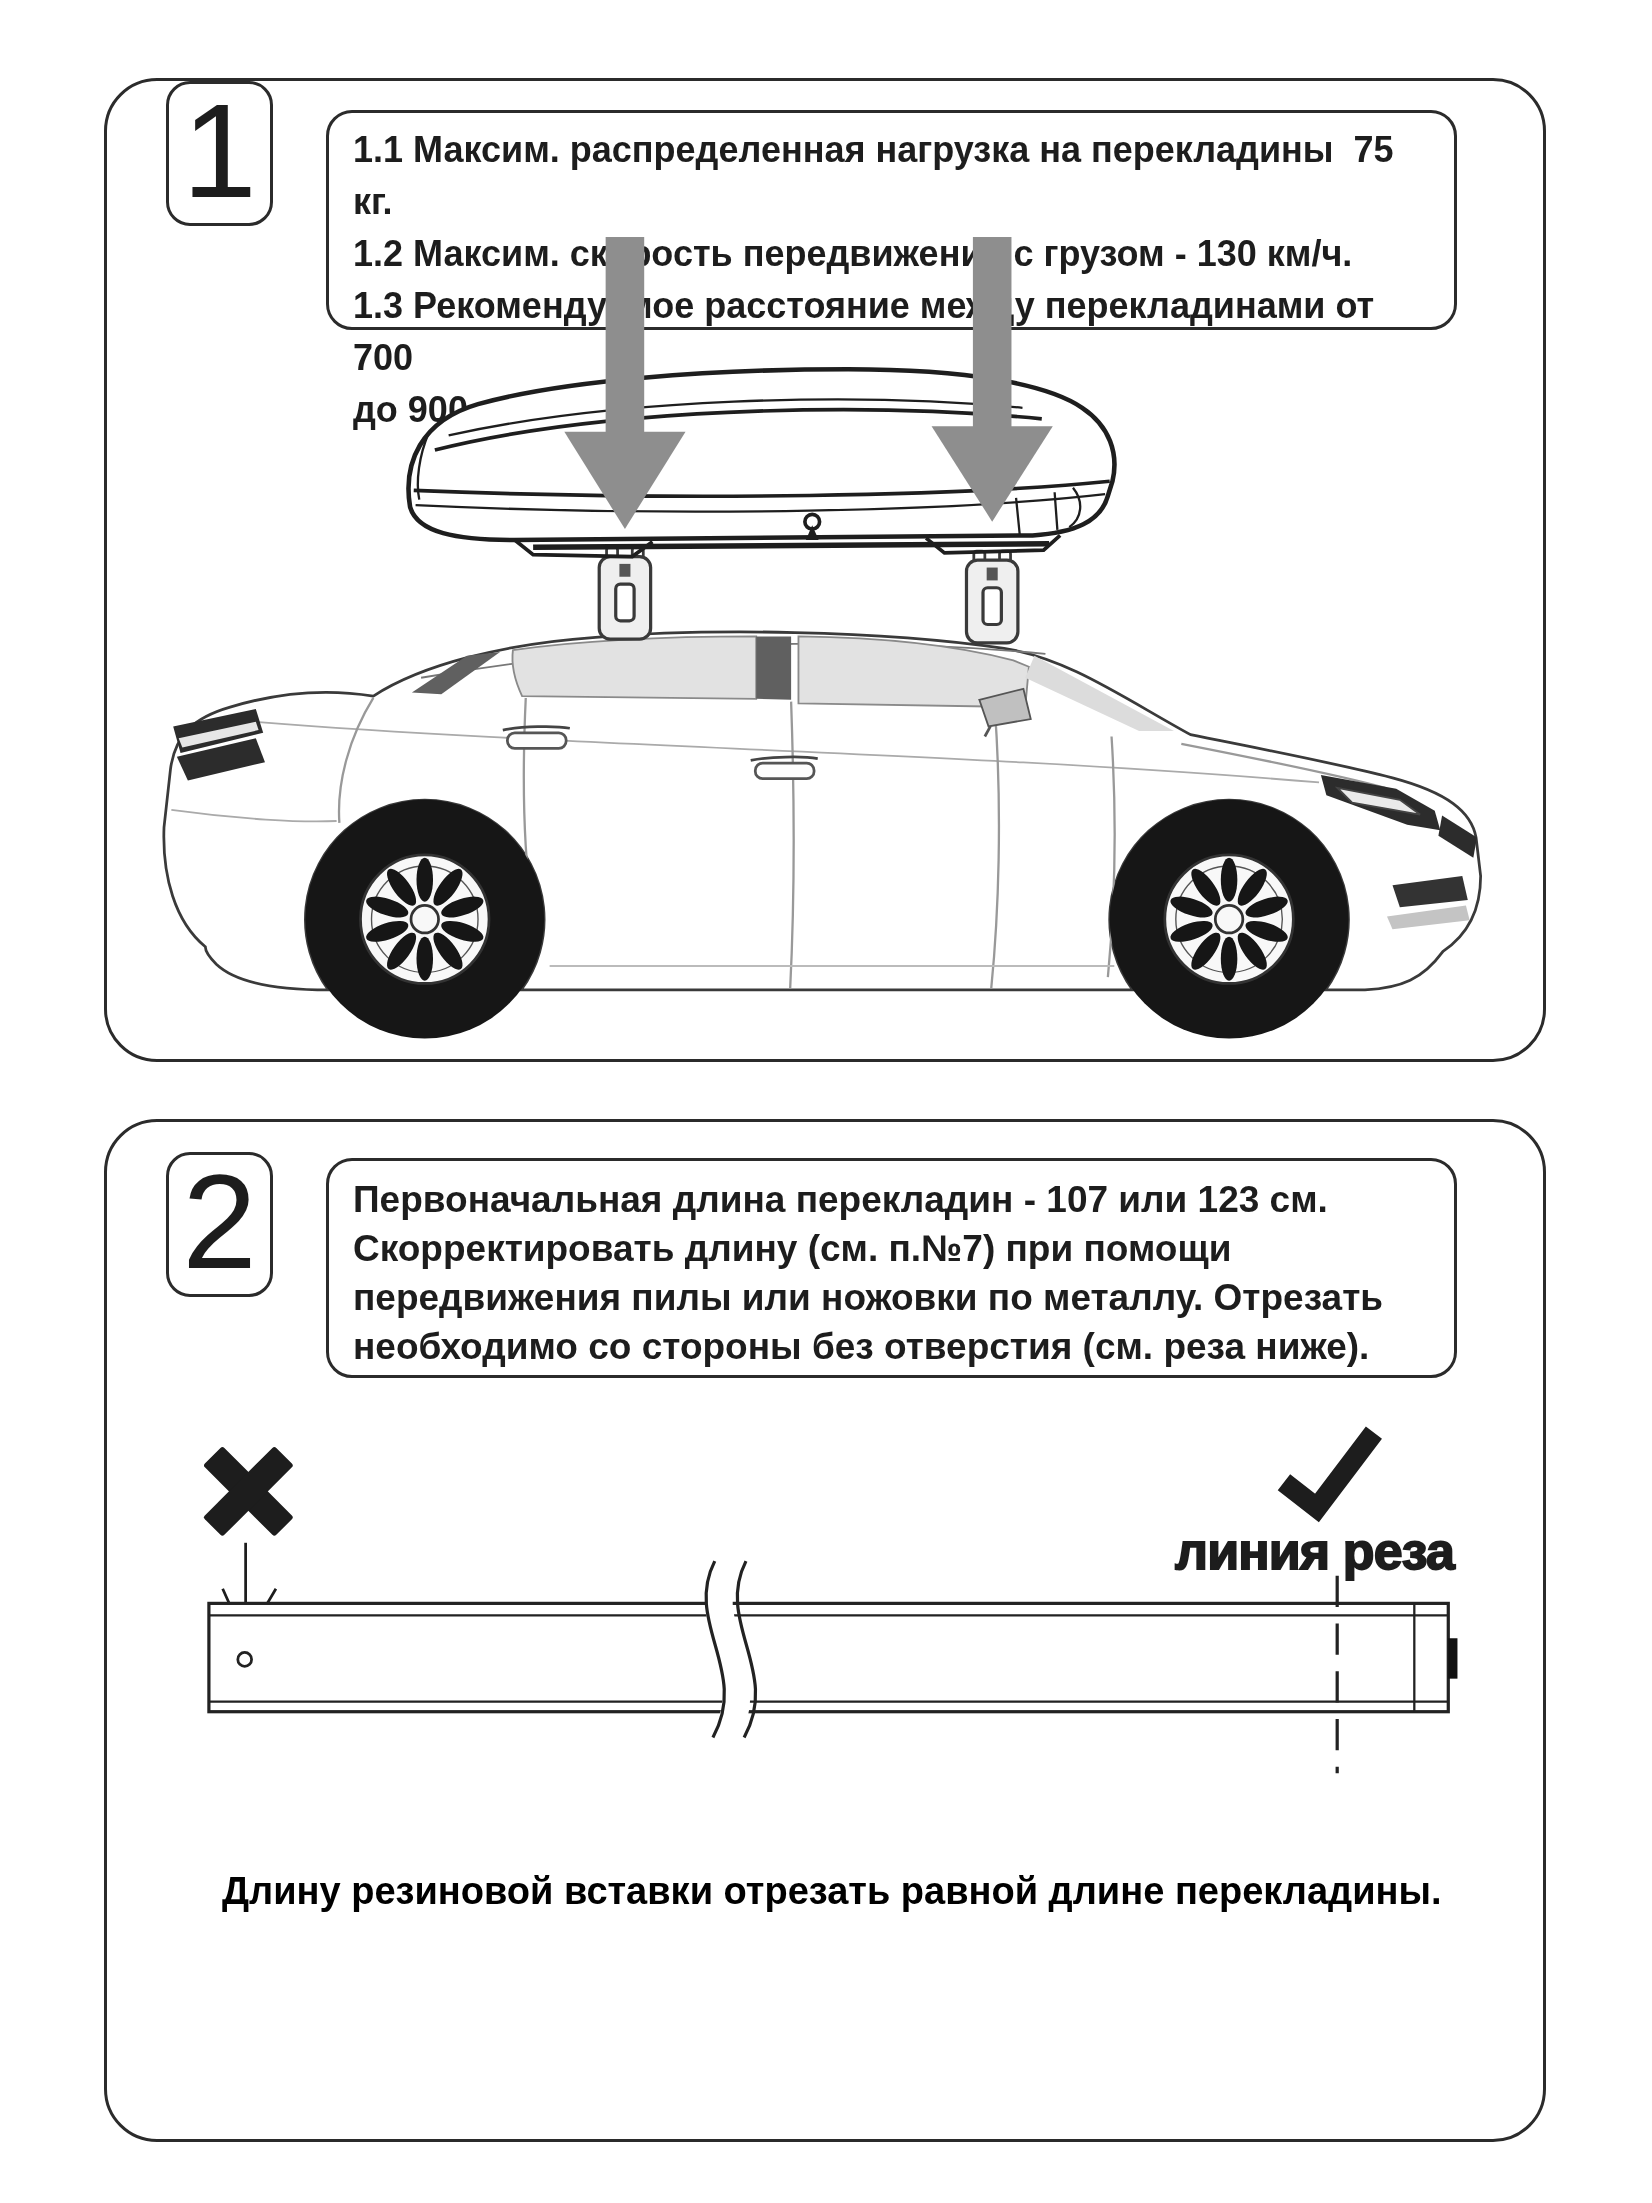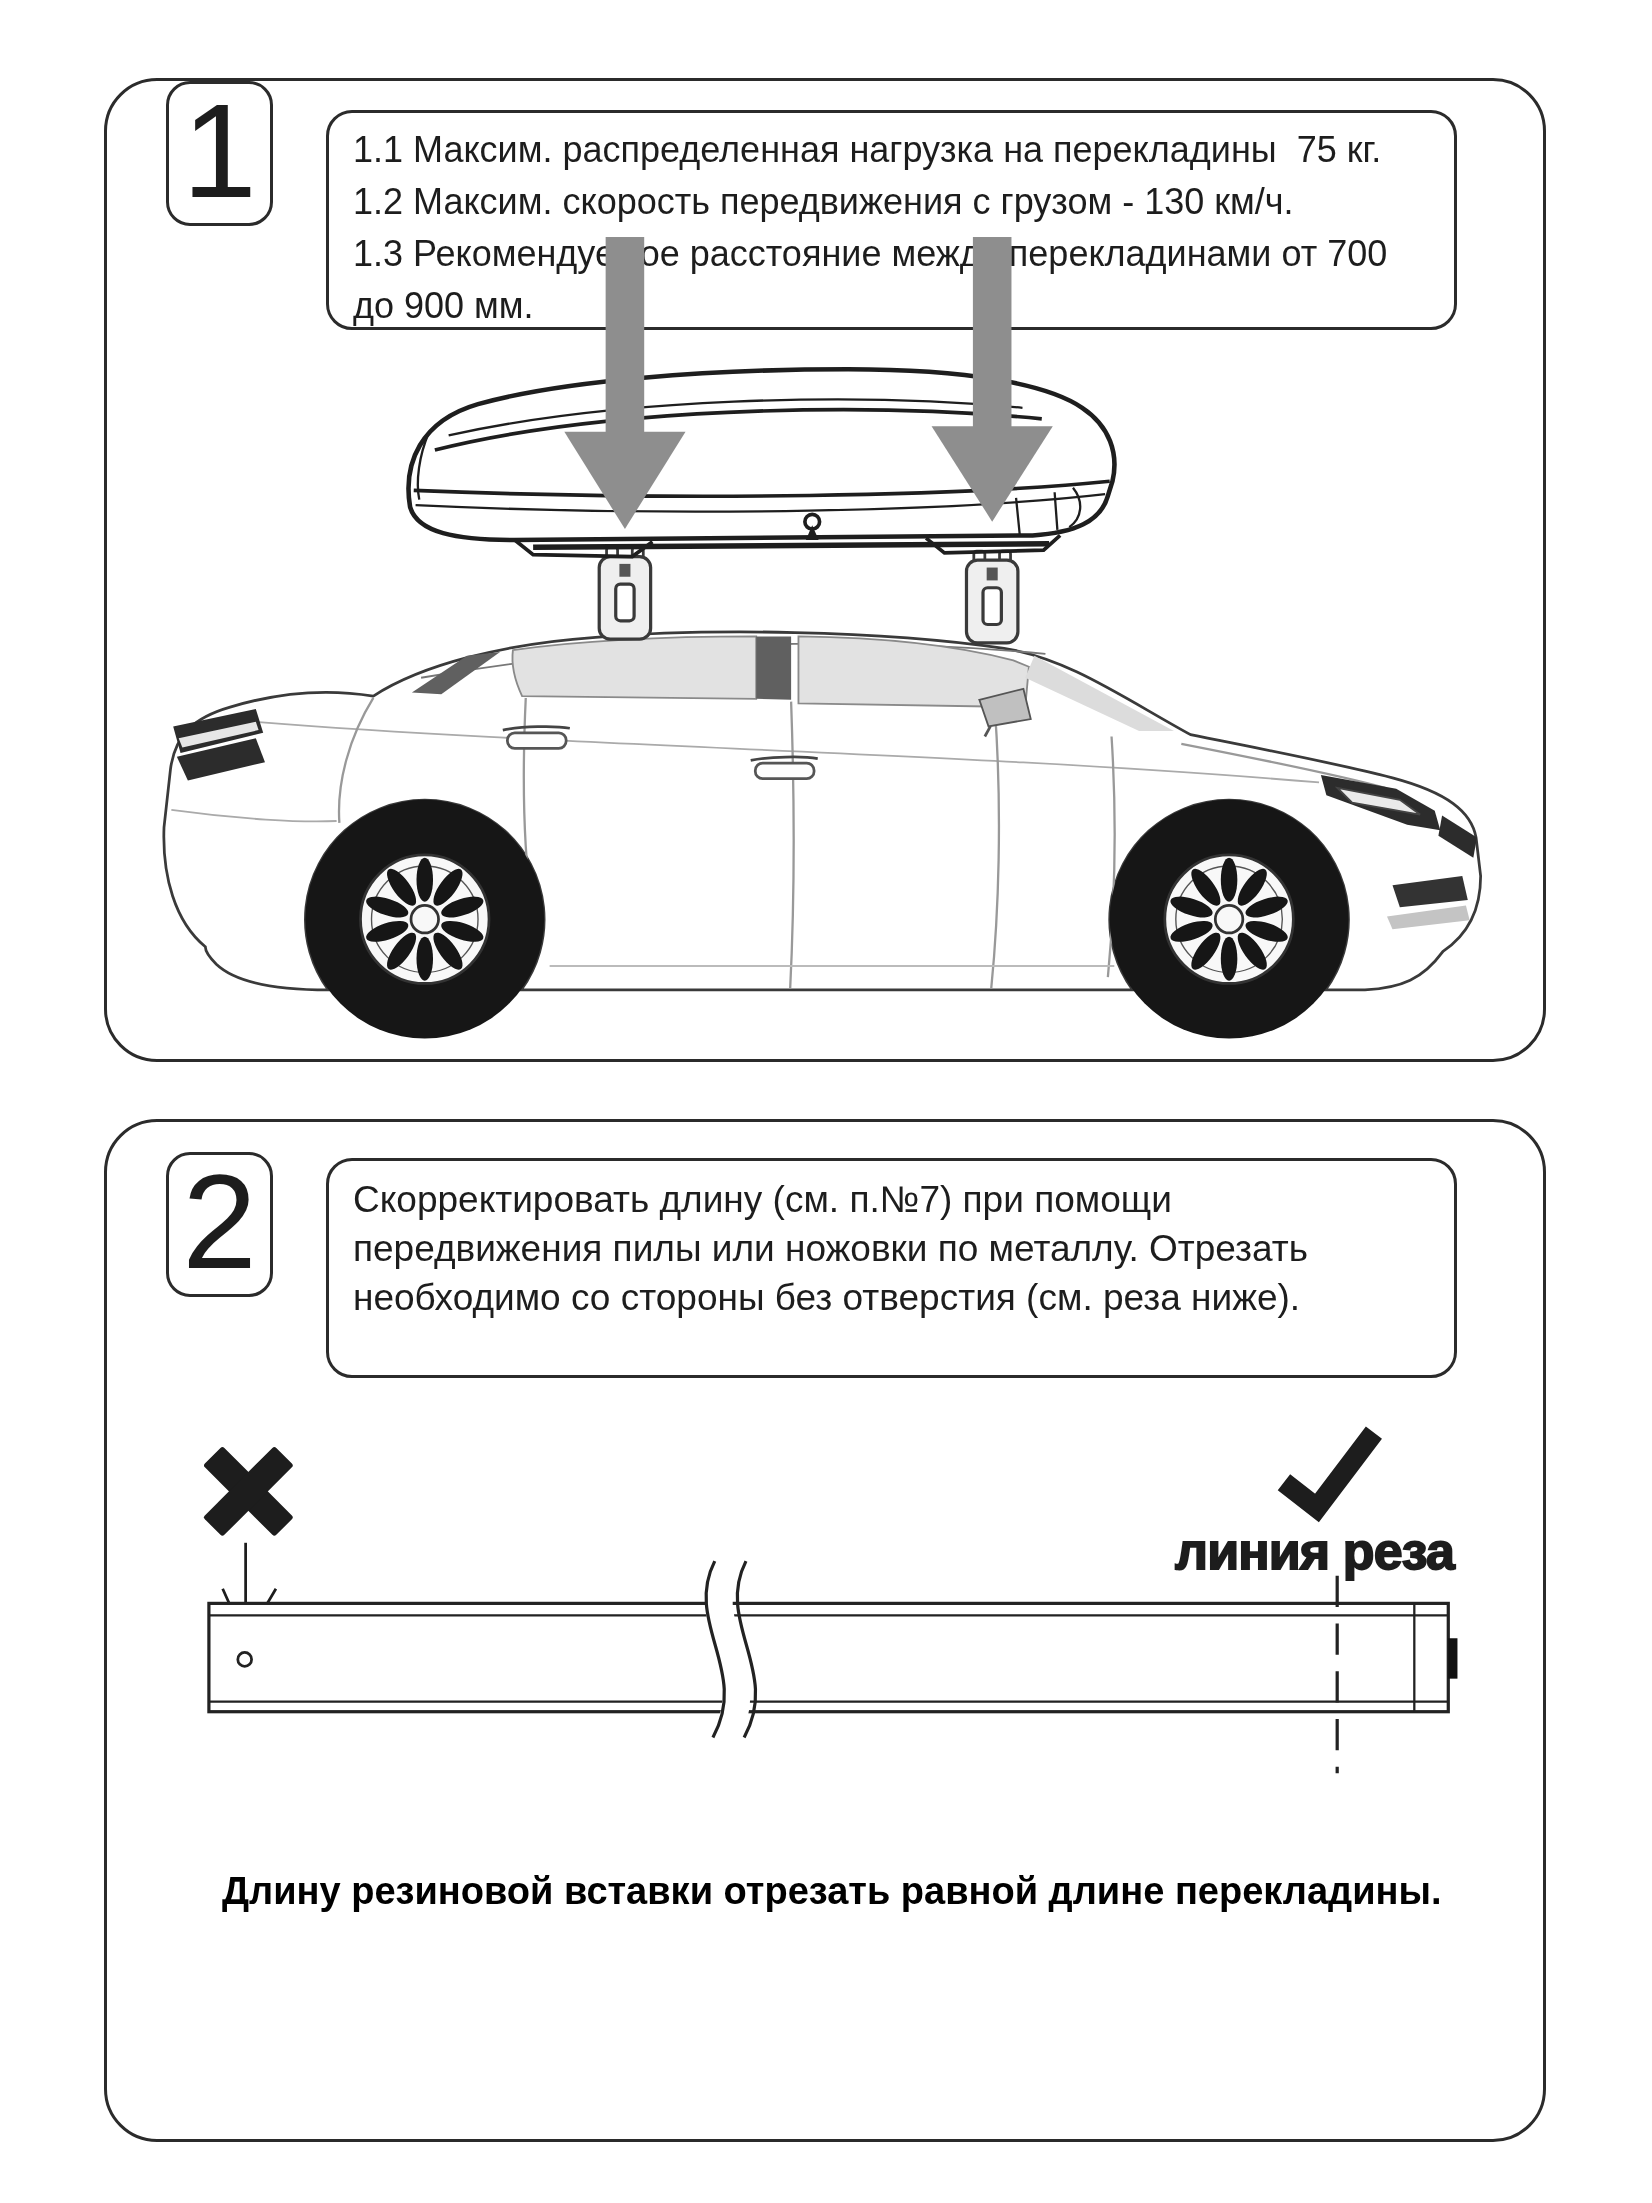--- a/index.html
+++ b/index.html
@@ -19,21 +19,21 @@
   .num-badge{
     position:absolute;left:59px;width:107px;height:145px;
     border:3.7px solid #2b2b2b;border-radius:24px;box-sizing:border-box;
     display:flex;align-items:center;justify-content:center;
     font-size:134px;font-weight:400;color:#1d1d1d;line-height:1;
     padding-bottom:5.5px;
   }
   .text-box{
     position:absolute;left:219px;width:1131px;
     border:3.7px solid #2b2b2b;border-radius:26px;box-sizing:border-box;
-    font-weight:normal;color:#1d1d1d;
+    font-weight:bold;color:#1d1d1d;
   }
   #panel1 .text-box{top:28.5px;height:220px;padding:11px 16.5px 0 24px;font-size:36px;}
   #panel1 .text-box .tline{line-height:52px;white-space:pre-wrap;}
   #panel2 .text-box{top:36px;height:220px;padding:13.8px 16.5px 0 24px;font-size:37px;}
   #panel2 .text-box .tline{line-height:49px;white-space:pre-wrap;}
   .illu{position:absolute;}
   .cut-label{
     position:absolute;left:1056px;top:399px;width:303px;
     text-align:center;font-size:52px;font-weight:bold;
     letter-spacing:-0.9px;color:#1d1d1d;
@@ -198,20 +198,21 @@
       <polygon points="886,218 1018,218 952,322"></polygon>
     </g>
   </svg>
 </div>
 
 <div class="panel" id="panel2">
   <div class="num-badge" style="top:30px;">
     <span>2</span>
   </div>
   <div class="text-box">
+    <div class="tline">Первоначальная длина перекладин - 107 или 123 см.</div>
     <div class="tline">Скорректировать длину (см. п.№7) при помощи</div>
     <div class="tline">передвижения пилы или ножовки по металлу. Отрезать</div>
     <div class="tline">необходимо со стороны без отверстия (см. реза ниже).</div>
   </div>
 
   <svg class="illu" style="left:0;top:0;" width="1434" height="1016" viewBox="0 0 1562 1106">
 
     <g transform="rotate(45 154 402)" fill="#1d1d1d">
       <rect x="99" y="387" width="110" height="30" rx="3"></rect>
       <rect x="139" y="347" width="30" height="110" rx="3"></rect>

